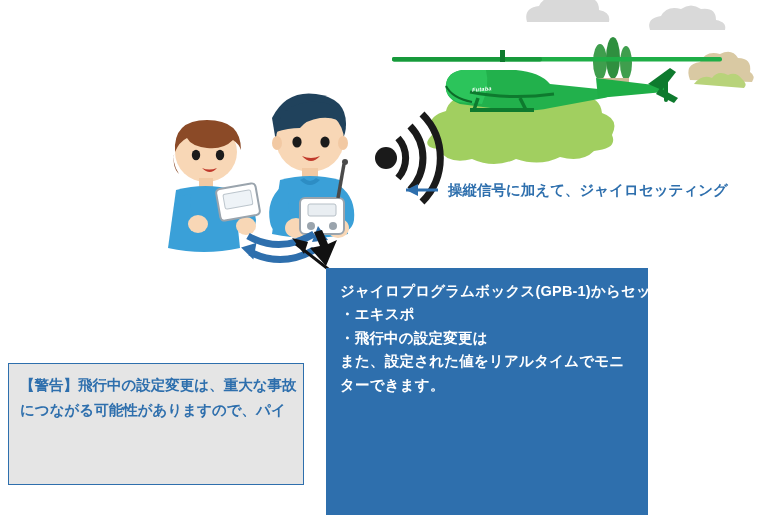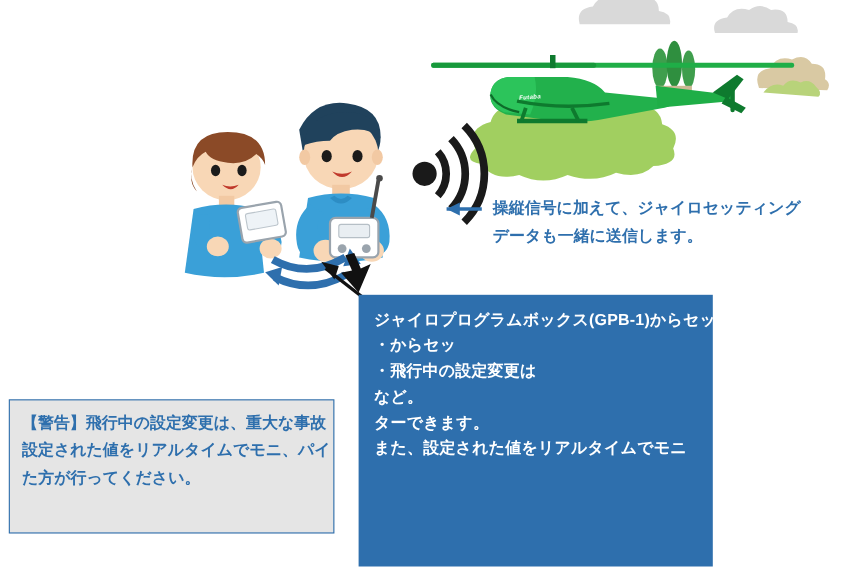--- a/index.html
+++ b/index.html
@@ -210,31 +210,28 @@
     <g>
       <path d="M438,190 L406,190" stroke="#2e6fad" stroke-width="3" fill="none"></path>
       <path d="M406,190 l12,-6 l0,12 z" fill="#2e6fad"></path>
     </g>
   </svg>
 
   <div class="logo-text" style="left:472px;top:86px;">Futaba</div>
 
   <div class="note-blue" style="left:448px;top:178px;width:300px;">
     <div class="ln">操縦信号に加えて、ジャイロセッティング</div>
-    <div class="ln">データも一緒に送信します。</div>
   </div>
 
   <div class="callout-blue" style="left:326px;top:268px;width:322px;height:247px;">
     <div class="ln">ジャイロプログラムボックス(GPB-1)からセッ</div>
-    <div class="ln">・からセッ</div>
+    <div class="ln">・エキスポ</div>
     <div class="ln">・飛行中の設定変更は</div>
-    <div class="ln">など。</div>
+    <div class="ln">また、設定された値をリアルタイムでモニ</div>
     <div class="ln">ターできます。</div>
-    <div class="ln">また、設定された値をリアルタイムでモニ</div>
   </div>
 
   <div class="callout-warn" style="left:8px;top:363px;width:296px;height:122px;">
     <div class="ln">【警告】飛行中の設定変更は、重大な事故</div>
-    <div class="ln">設定された値をリアルタイムでモニ、パイ</div>
-    <div class="ln">た方が行ってください。</div>
+    <div class="ln">につながる可能性がありますので、パイ</div>
   </div>
 
 </div>
 
 </body></html>

